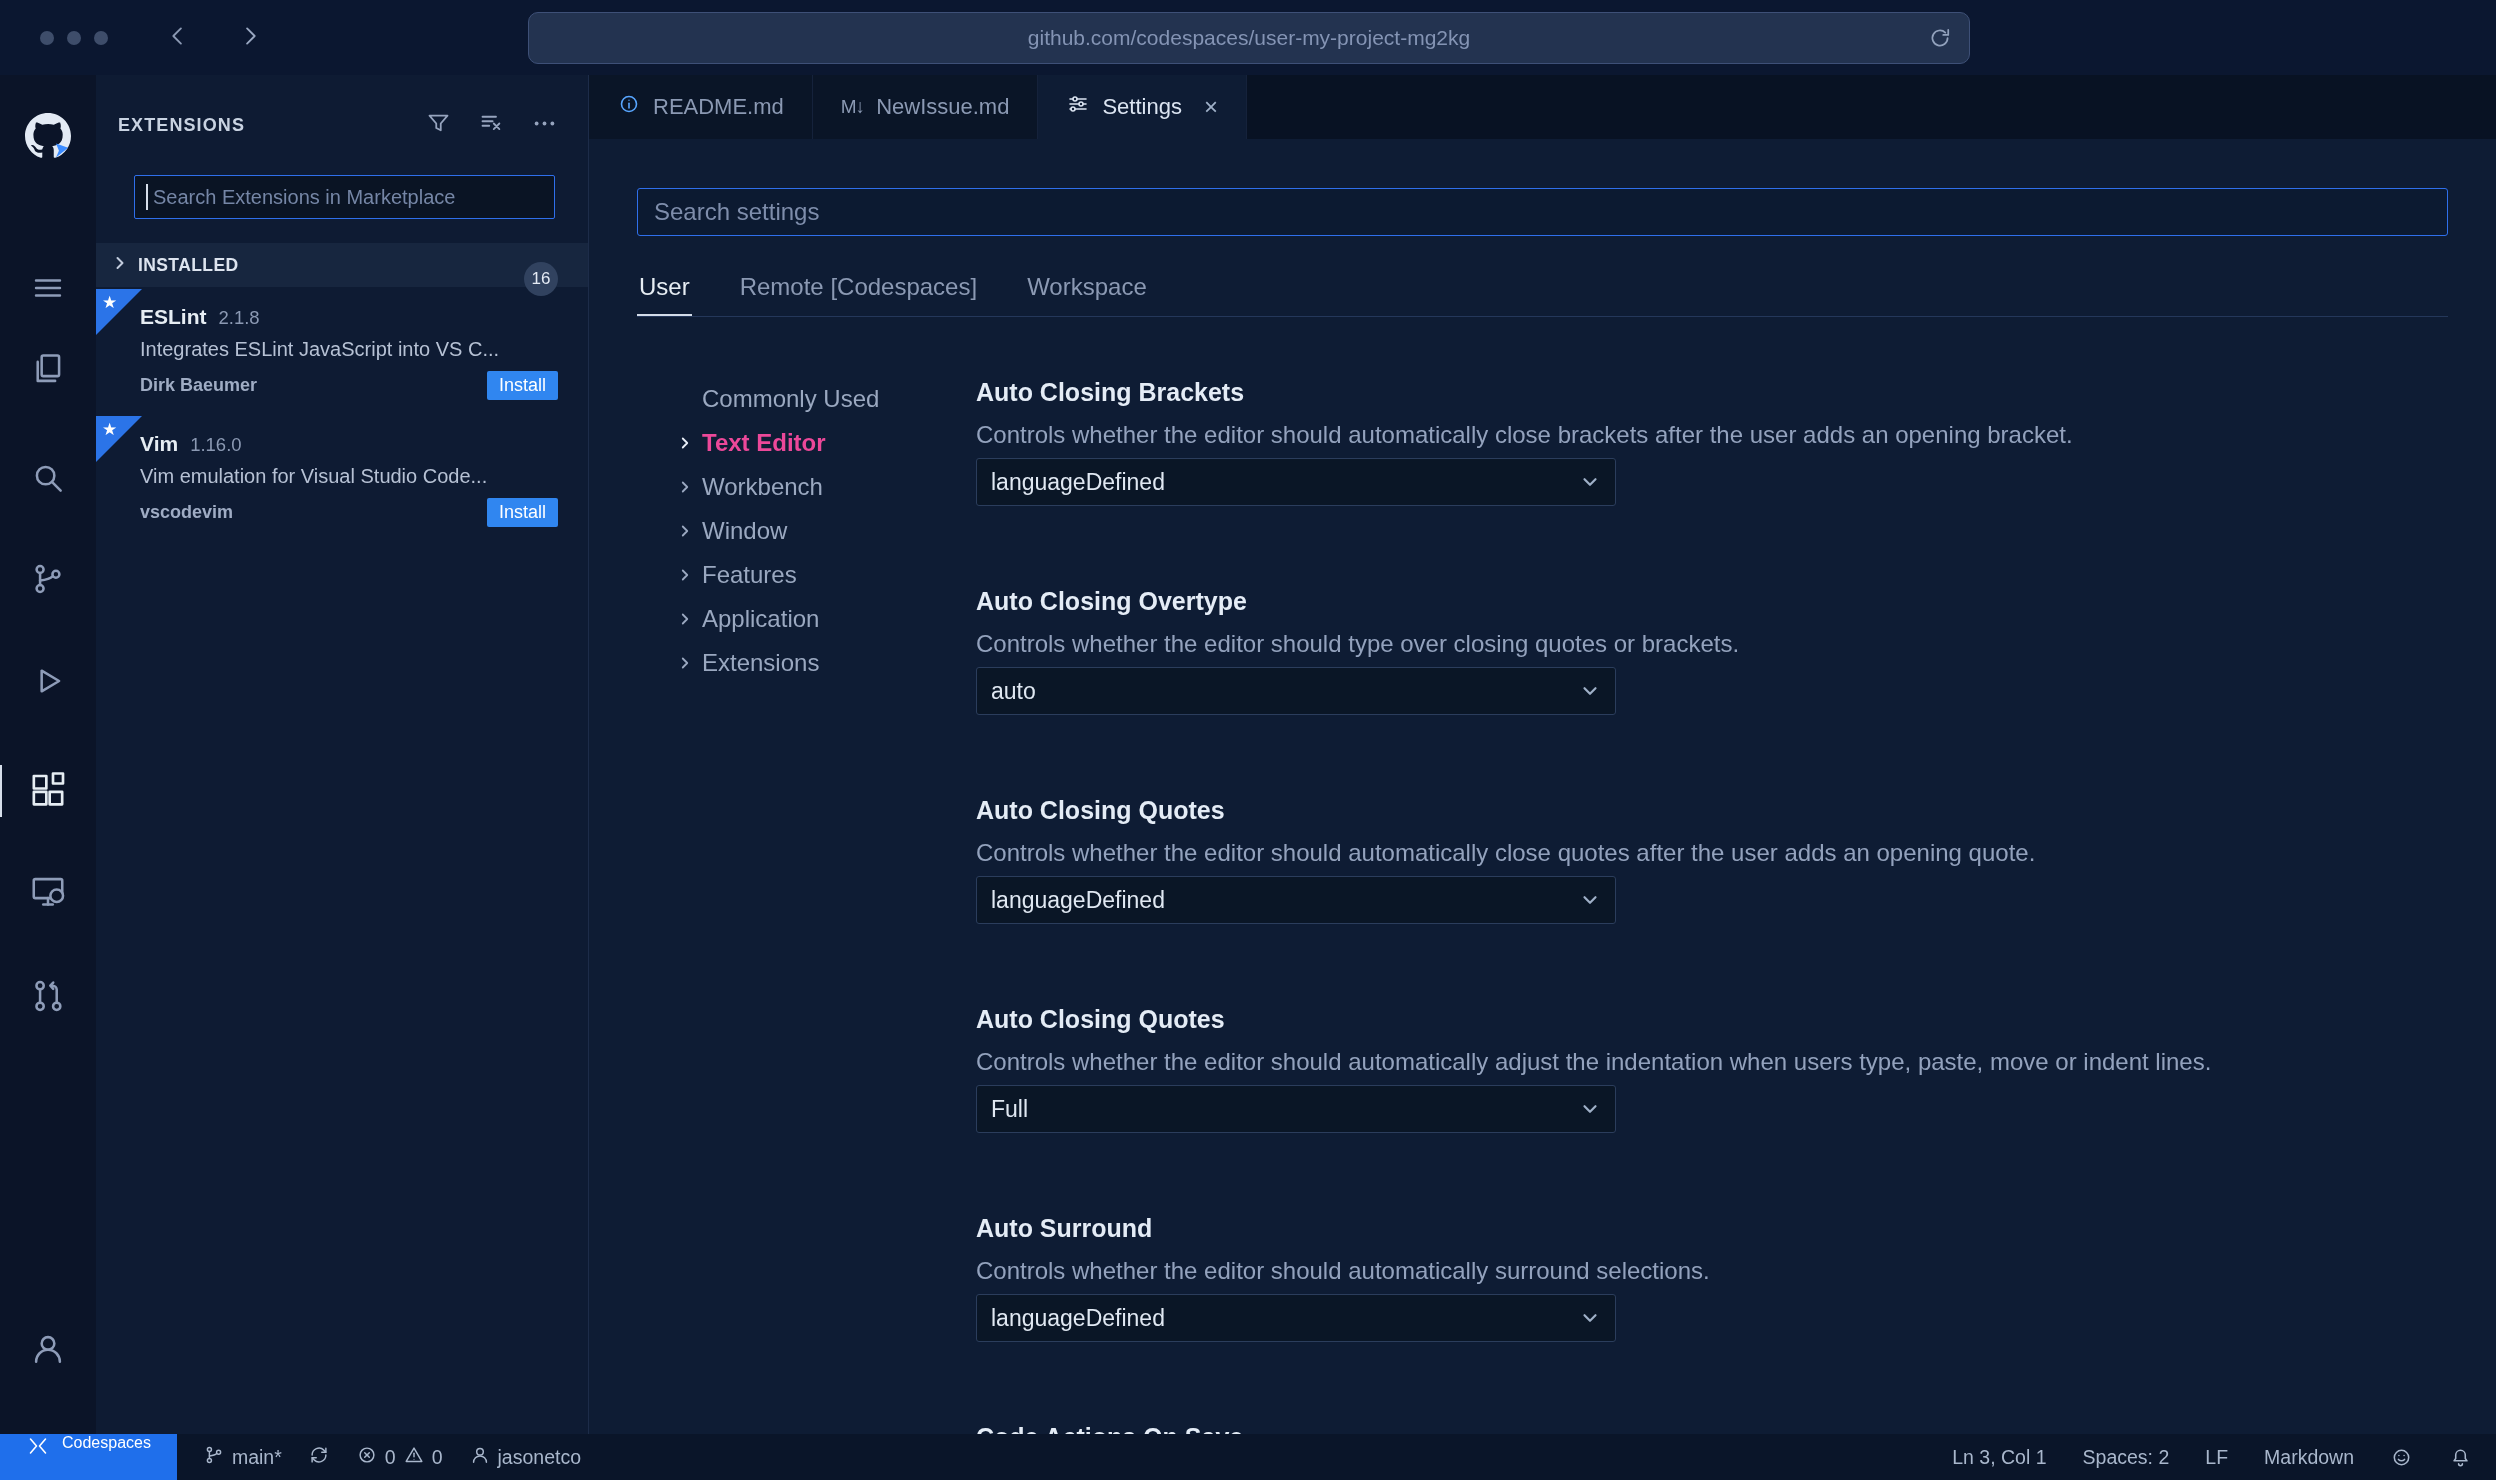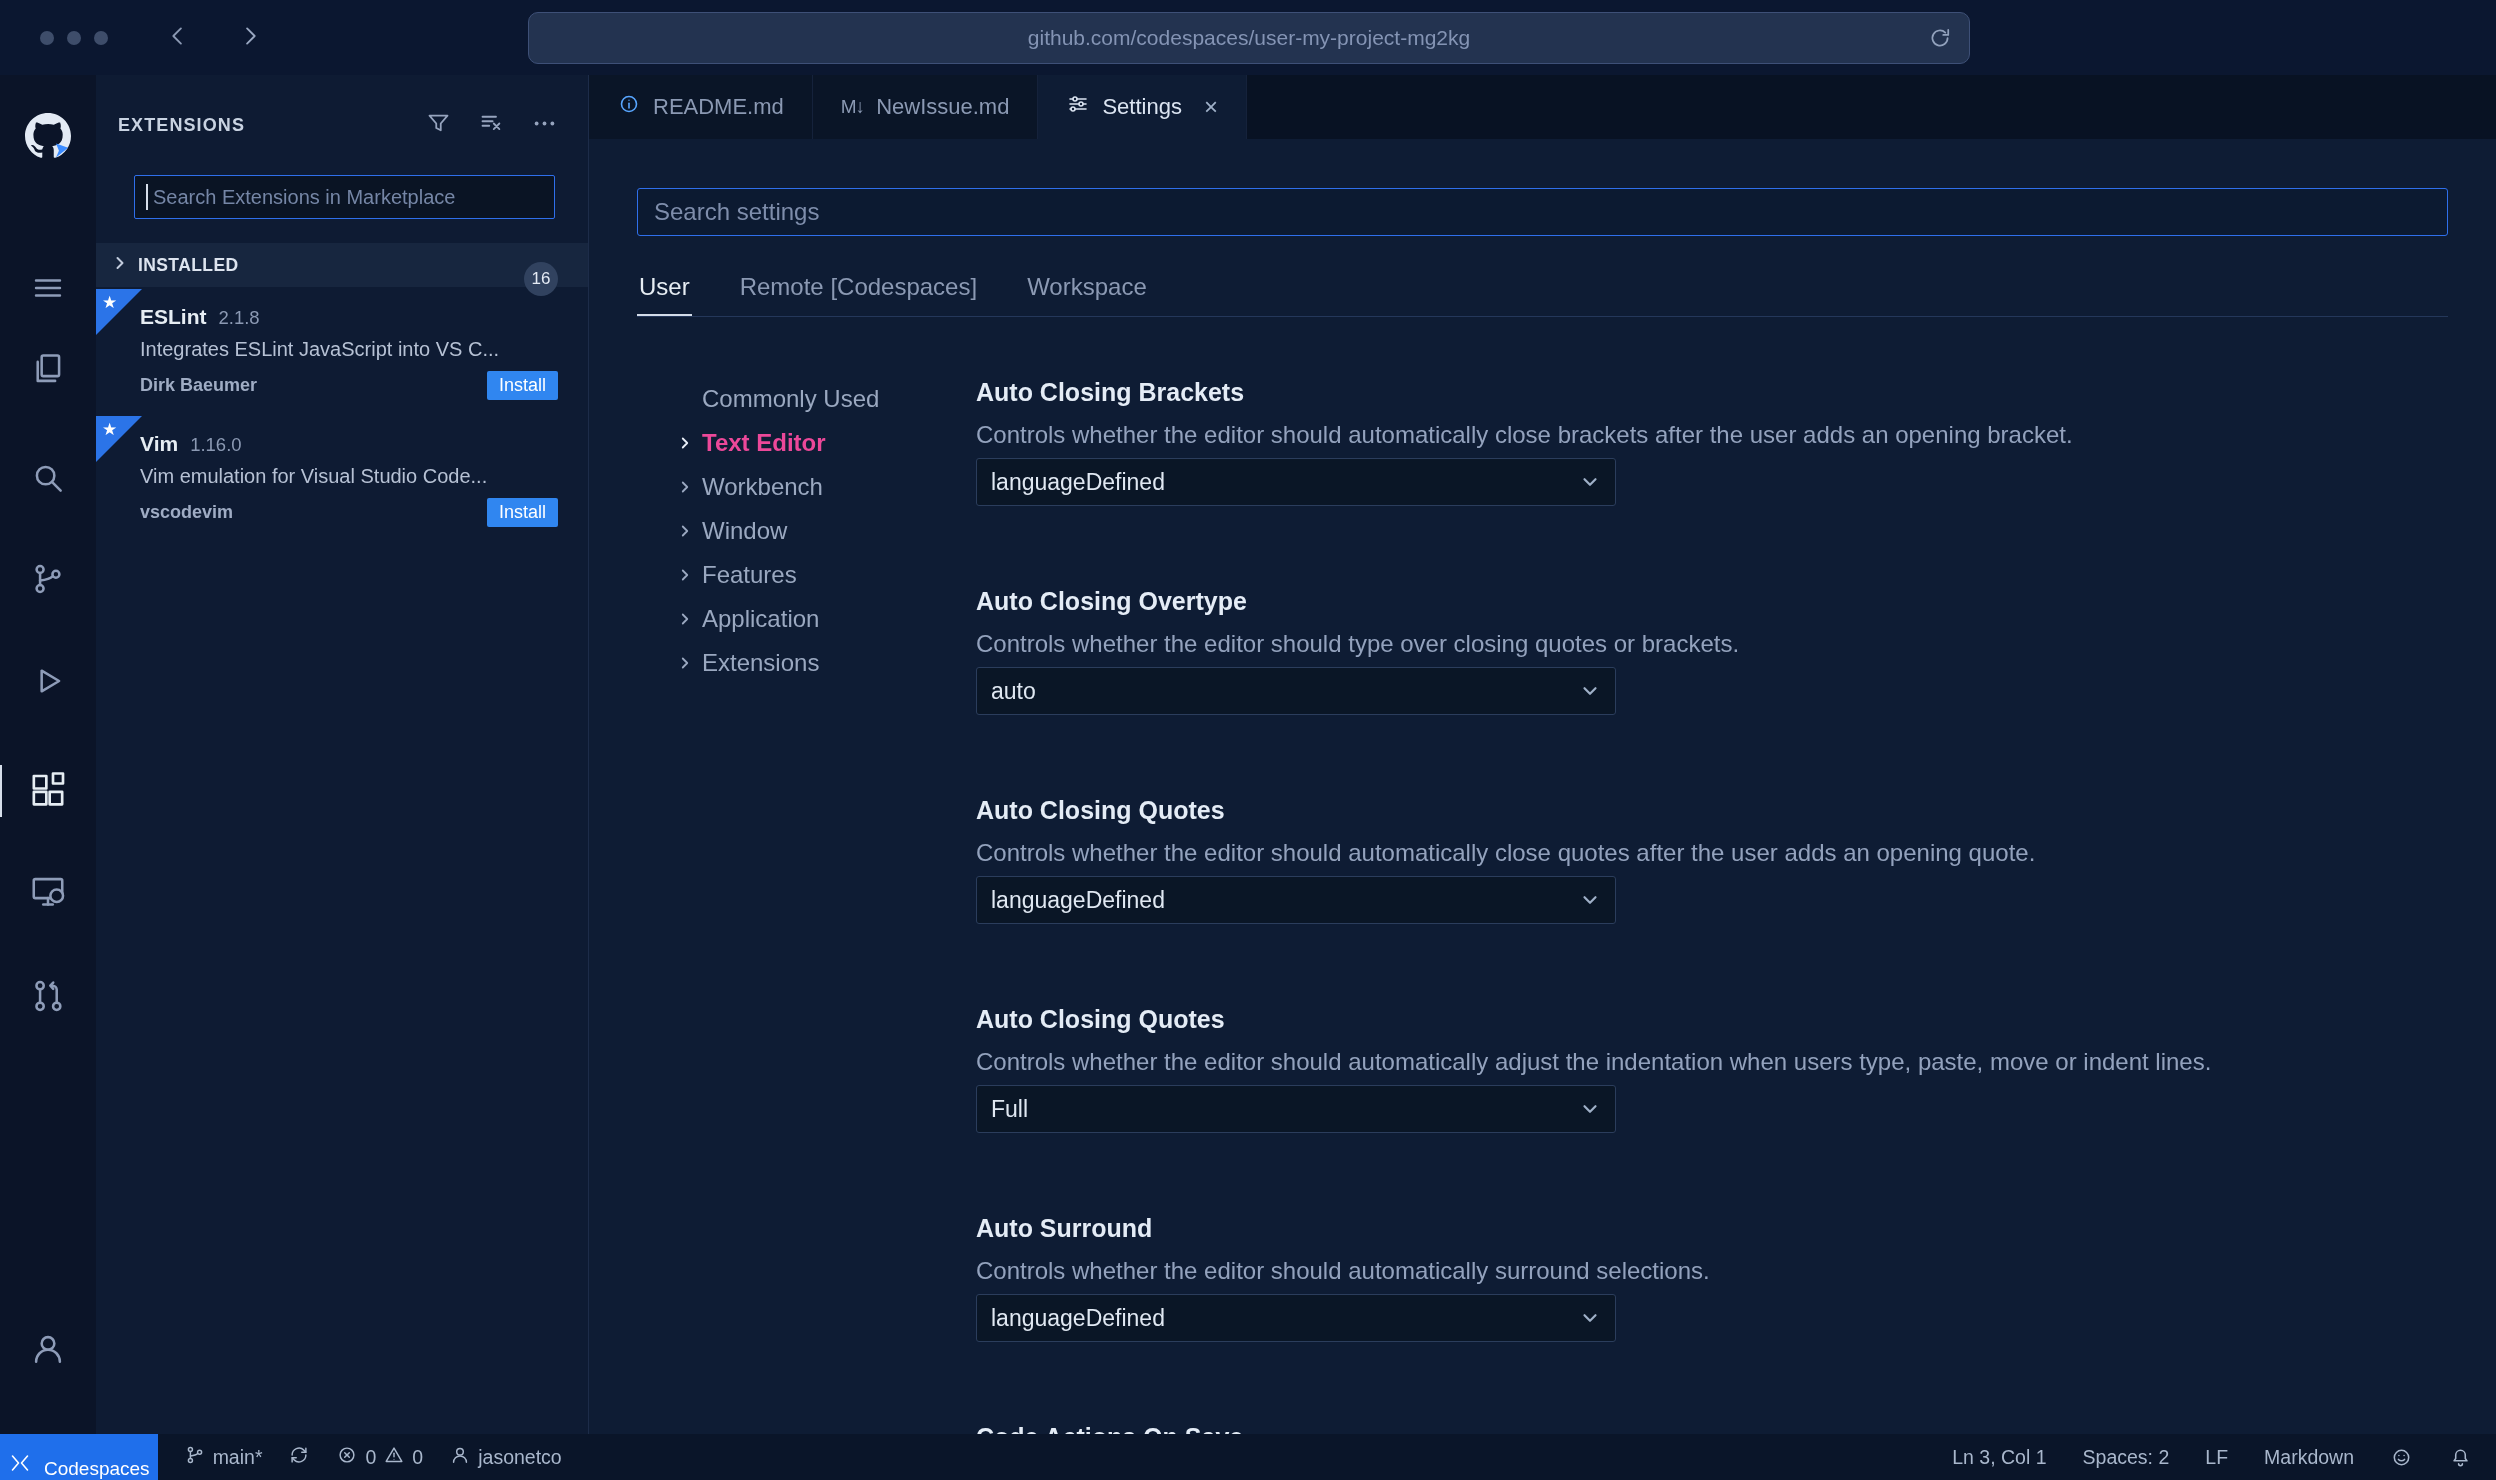--- a/index.html
+++ b/index.html
@@ -70,21 +70,21 @@
   .toc-item.active .chev{color:#e8eef7;}
   .entries{flex:1;padding-right:56px;min-width:0;}
   .entry{margin-bottom:80px;}
   .entry-title{font-size:25px;font-weight:700;color:#e4ecf6;line-height:30px;}
   .entry-desc{margin-top:13px;font-size:24px;color:#93a2bd;line-height:30px;white-space:nowrap;}
   .select{margin-top:8px;width:640px;height:48px;box-sizing:border-box;background:#0a1626;border:1px solid #2b3d5c;border-radius:3px;display:flex;align-items:center;padding:0 14px;font-size:23px;color:#e0e8f2;}
   .select .chev{margin-left:auto;color:#9fb0c8;display:flex;}
 
   
   .statusbar{position:absolute;left:0;right:0;bottom:0;height:46px;background:#0a1529;display:flex;align-items:center;font-size:19.5px;color:#a9b7cc;}
-  .sb-codespaces{height:100%;background:#1f6feb;color:#fff;display:flex;align-items:flex-end;gap:12px;padding:0 8px;font-size:19px;}
+  .sb-codespaces{height:100%;background:#1f6feb;color:#fff;display:flex;align-items:flex-start;gap:12px;padding:0 26px;font-size:16px;}
   .sb-item{display:flex;align-items:center;gap:7px;margin-left:26px;white-space:nowrap;}
   .sb-right{margin-left:auto;display:flex;align-items:center;gap:36px;padding-right:24px;}
   .sb-right .sb-item{margin-left:0;}
 </style>
 </head>
 <body>
 
 <div class="app">
 
   <div class="browser-bar">

